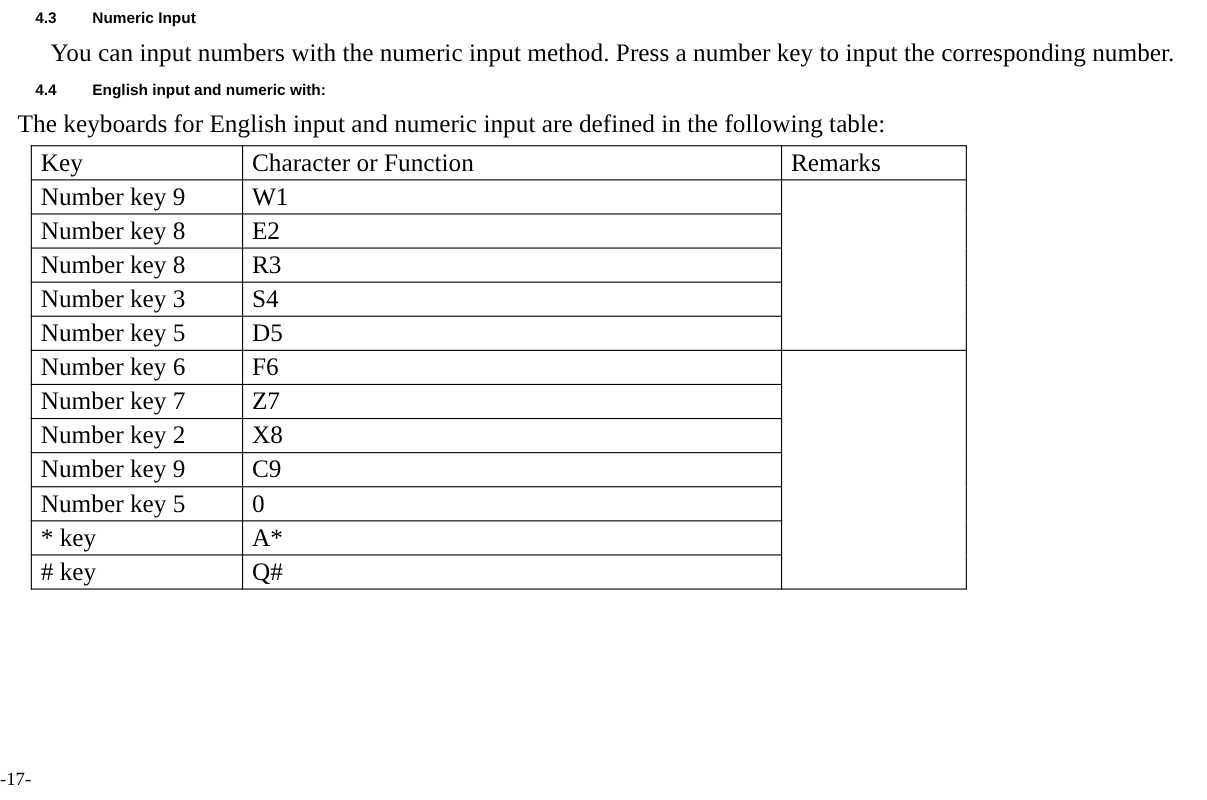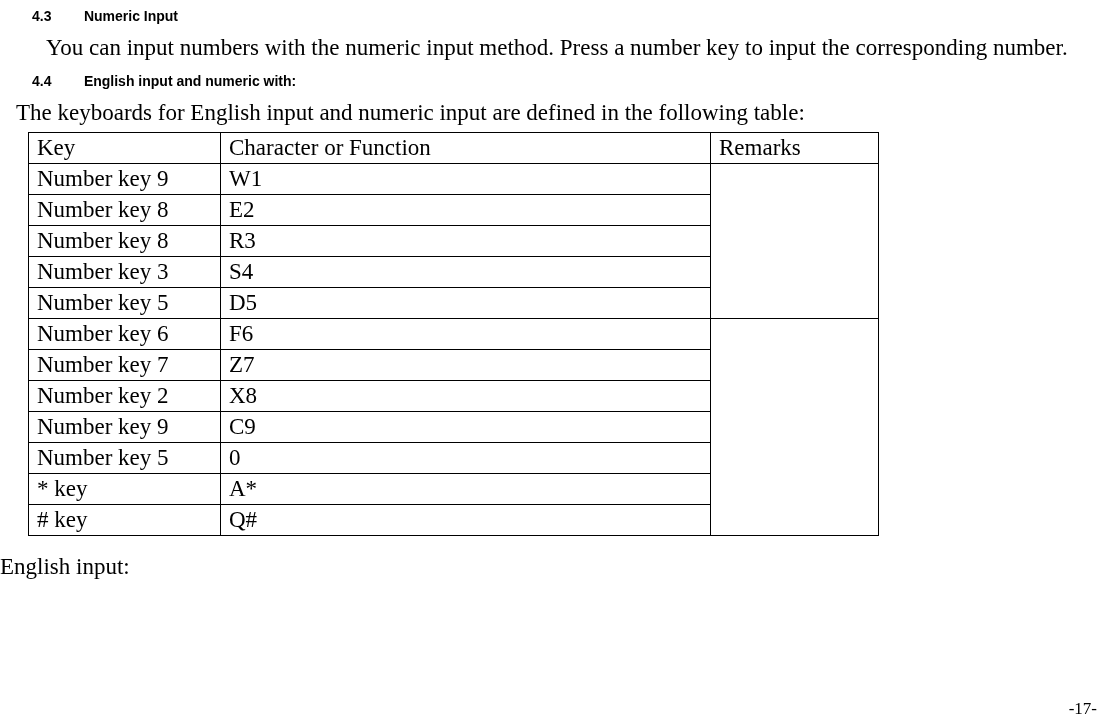--- a/index.html
+++ b/index.html
@@ -69,21 +69,21 @@
     .english-label {
       margin-top: 18px;
       font-family: "Times New Roman", Times, serif;
       font-size: 23px;
     }
     .footer {
       position: absolute;
       bottom: 8px;
       left: 0;
       width: 100%;
-      text-align: right;
+      text-align: left;
       font-family: "Times New Roman", Times, serif;
       font-size: 17px;
     }
   </style>
 </head>
 <body>
 
 <div class="content">
 
   <div class="heading">
@@ -160,17 +160,16 @@
             <td>A*</td>
           </tr>
           <tr>
             <td># key</td>
             <td>Q#</td>
           </tr>
         </tbody>
     </table>
   </div>
 
-  <p class="english-label">English input:</p>
 
 </div>
 
 <div class="footer">-17-</div>
 
 </body></html>

